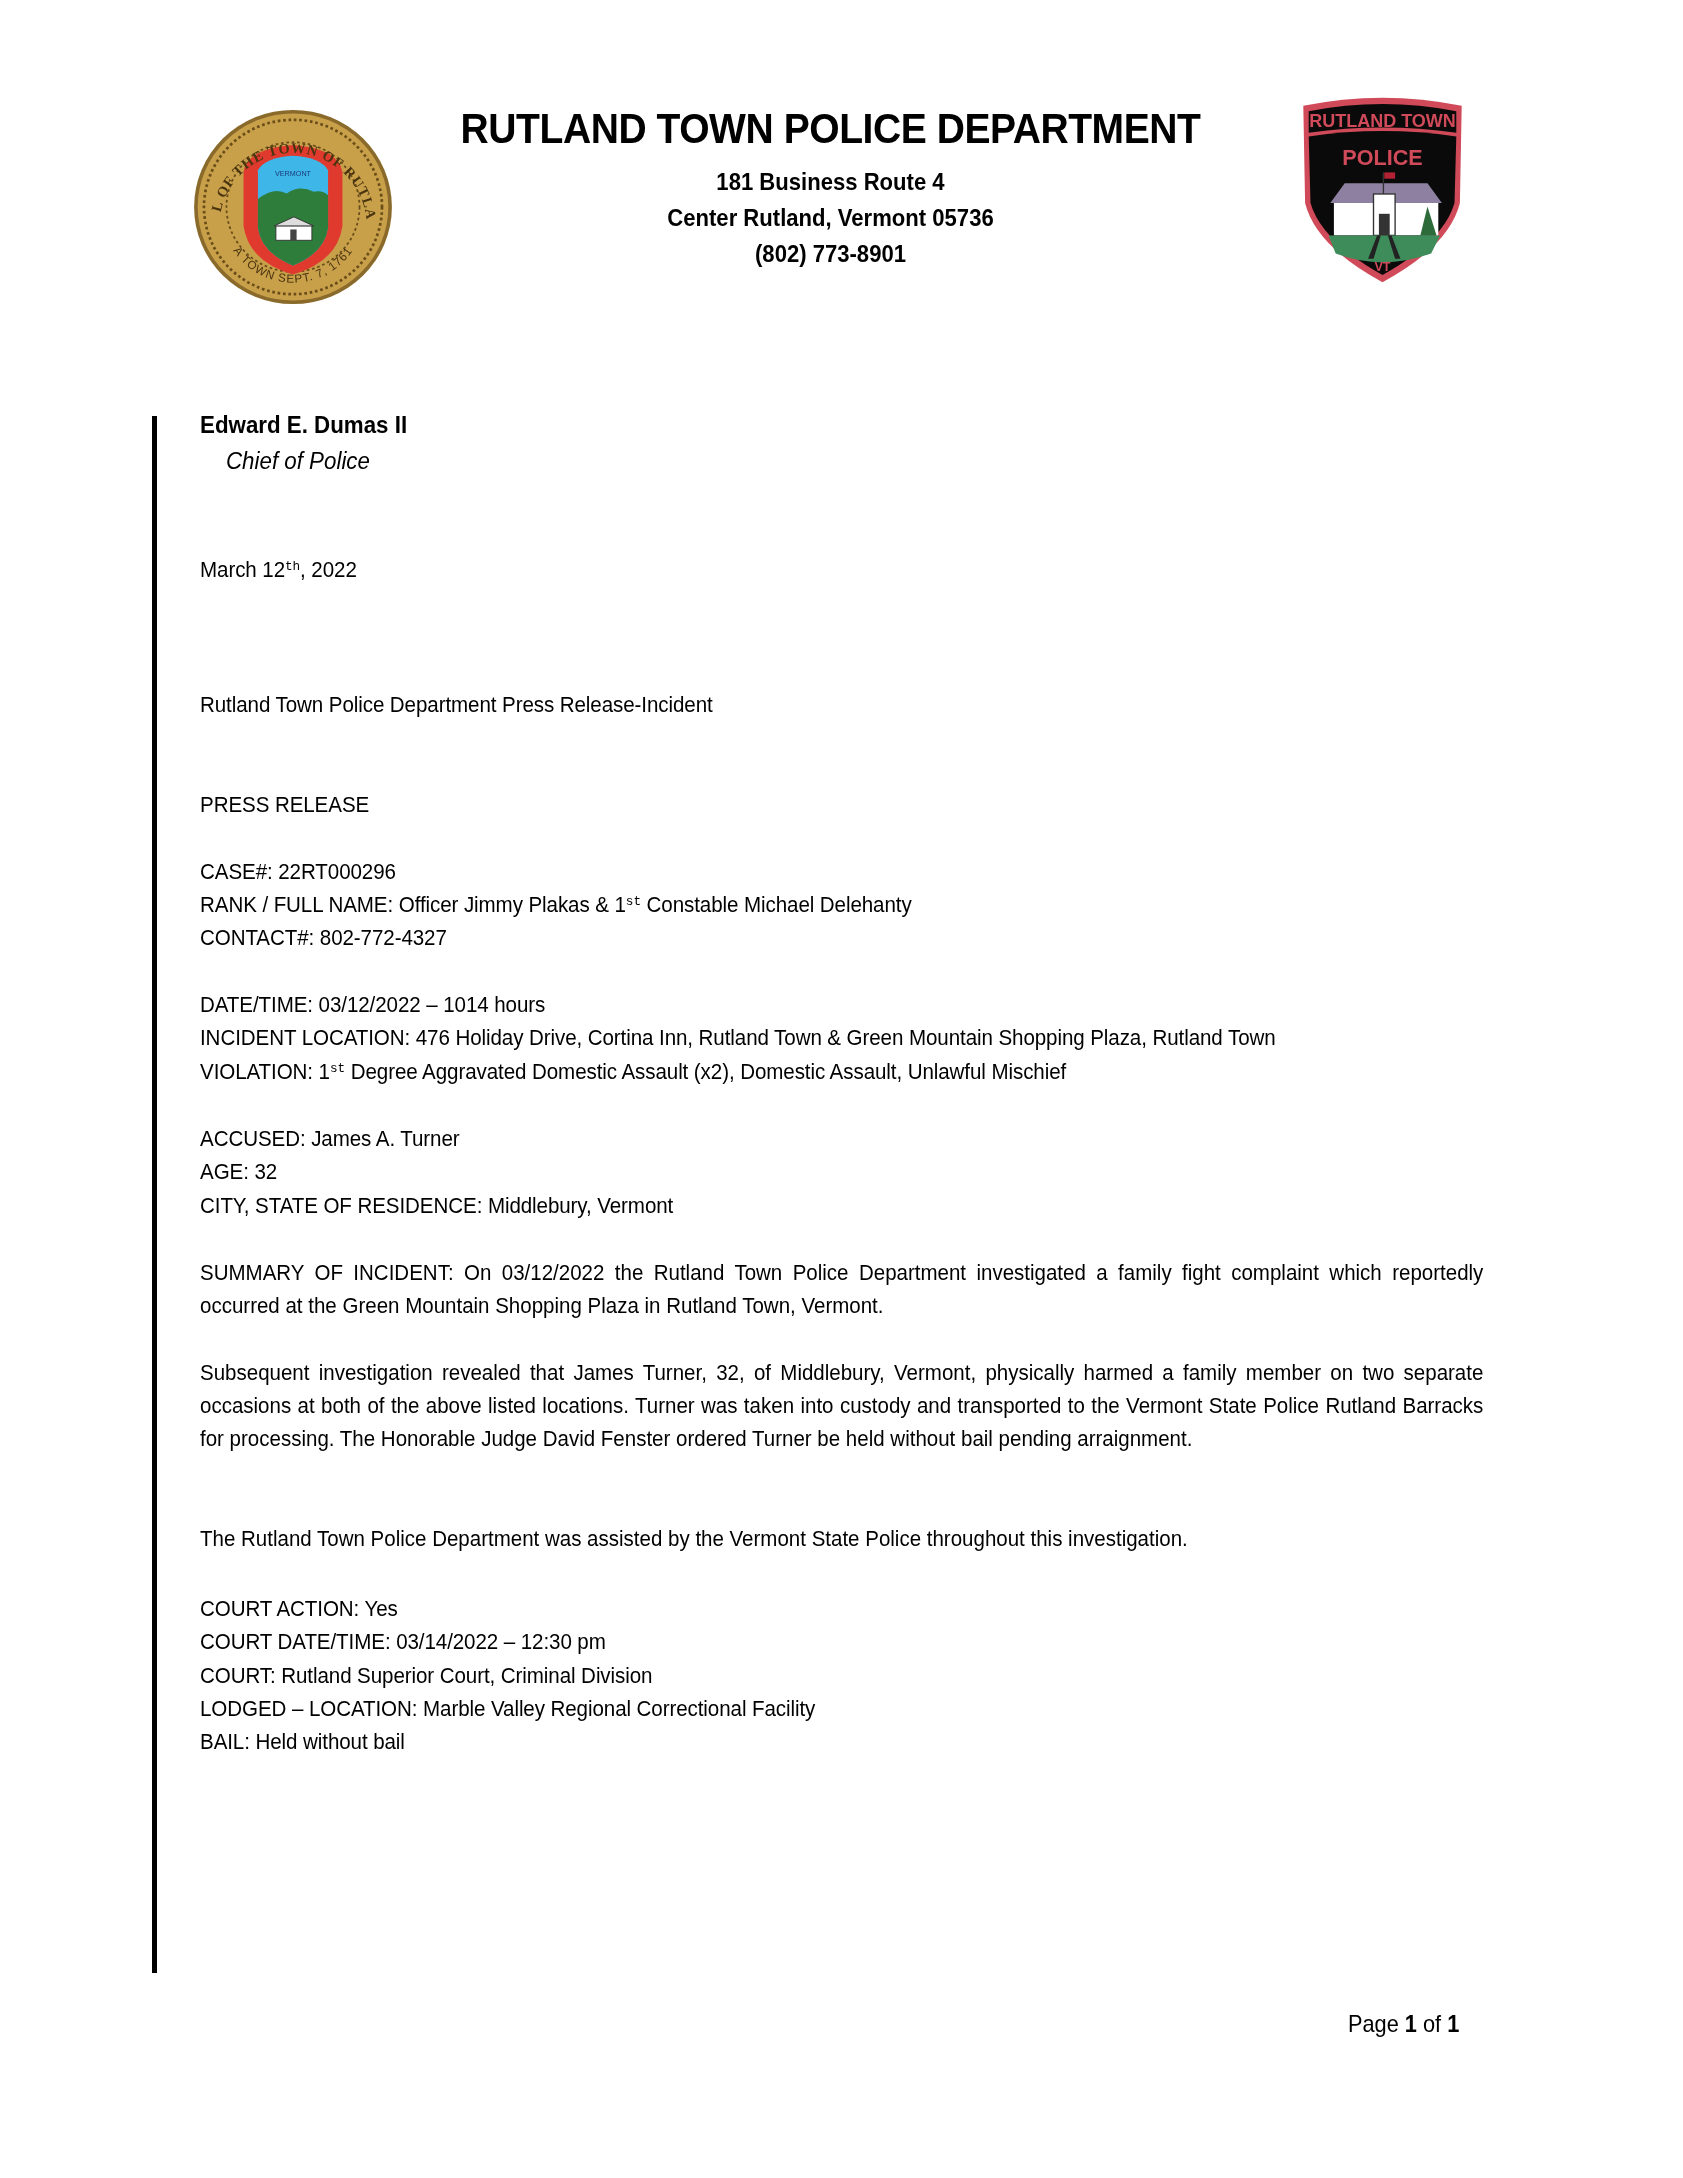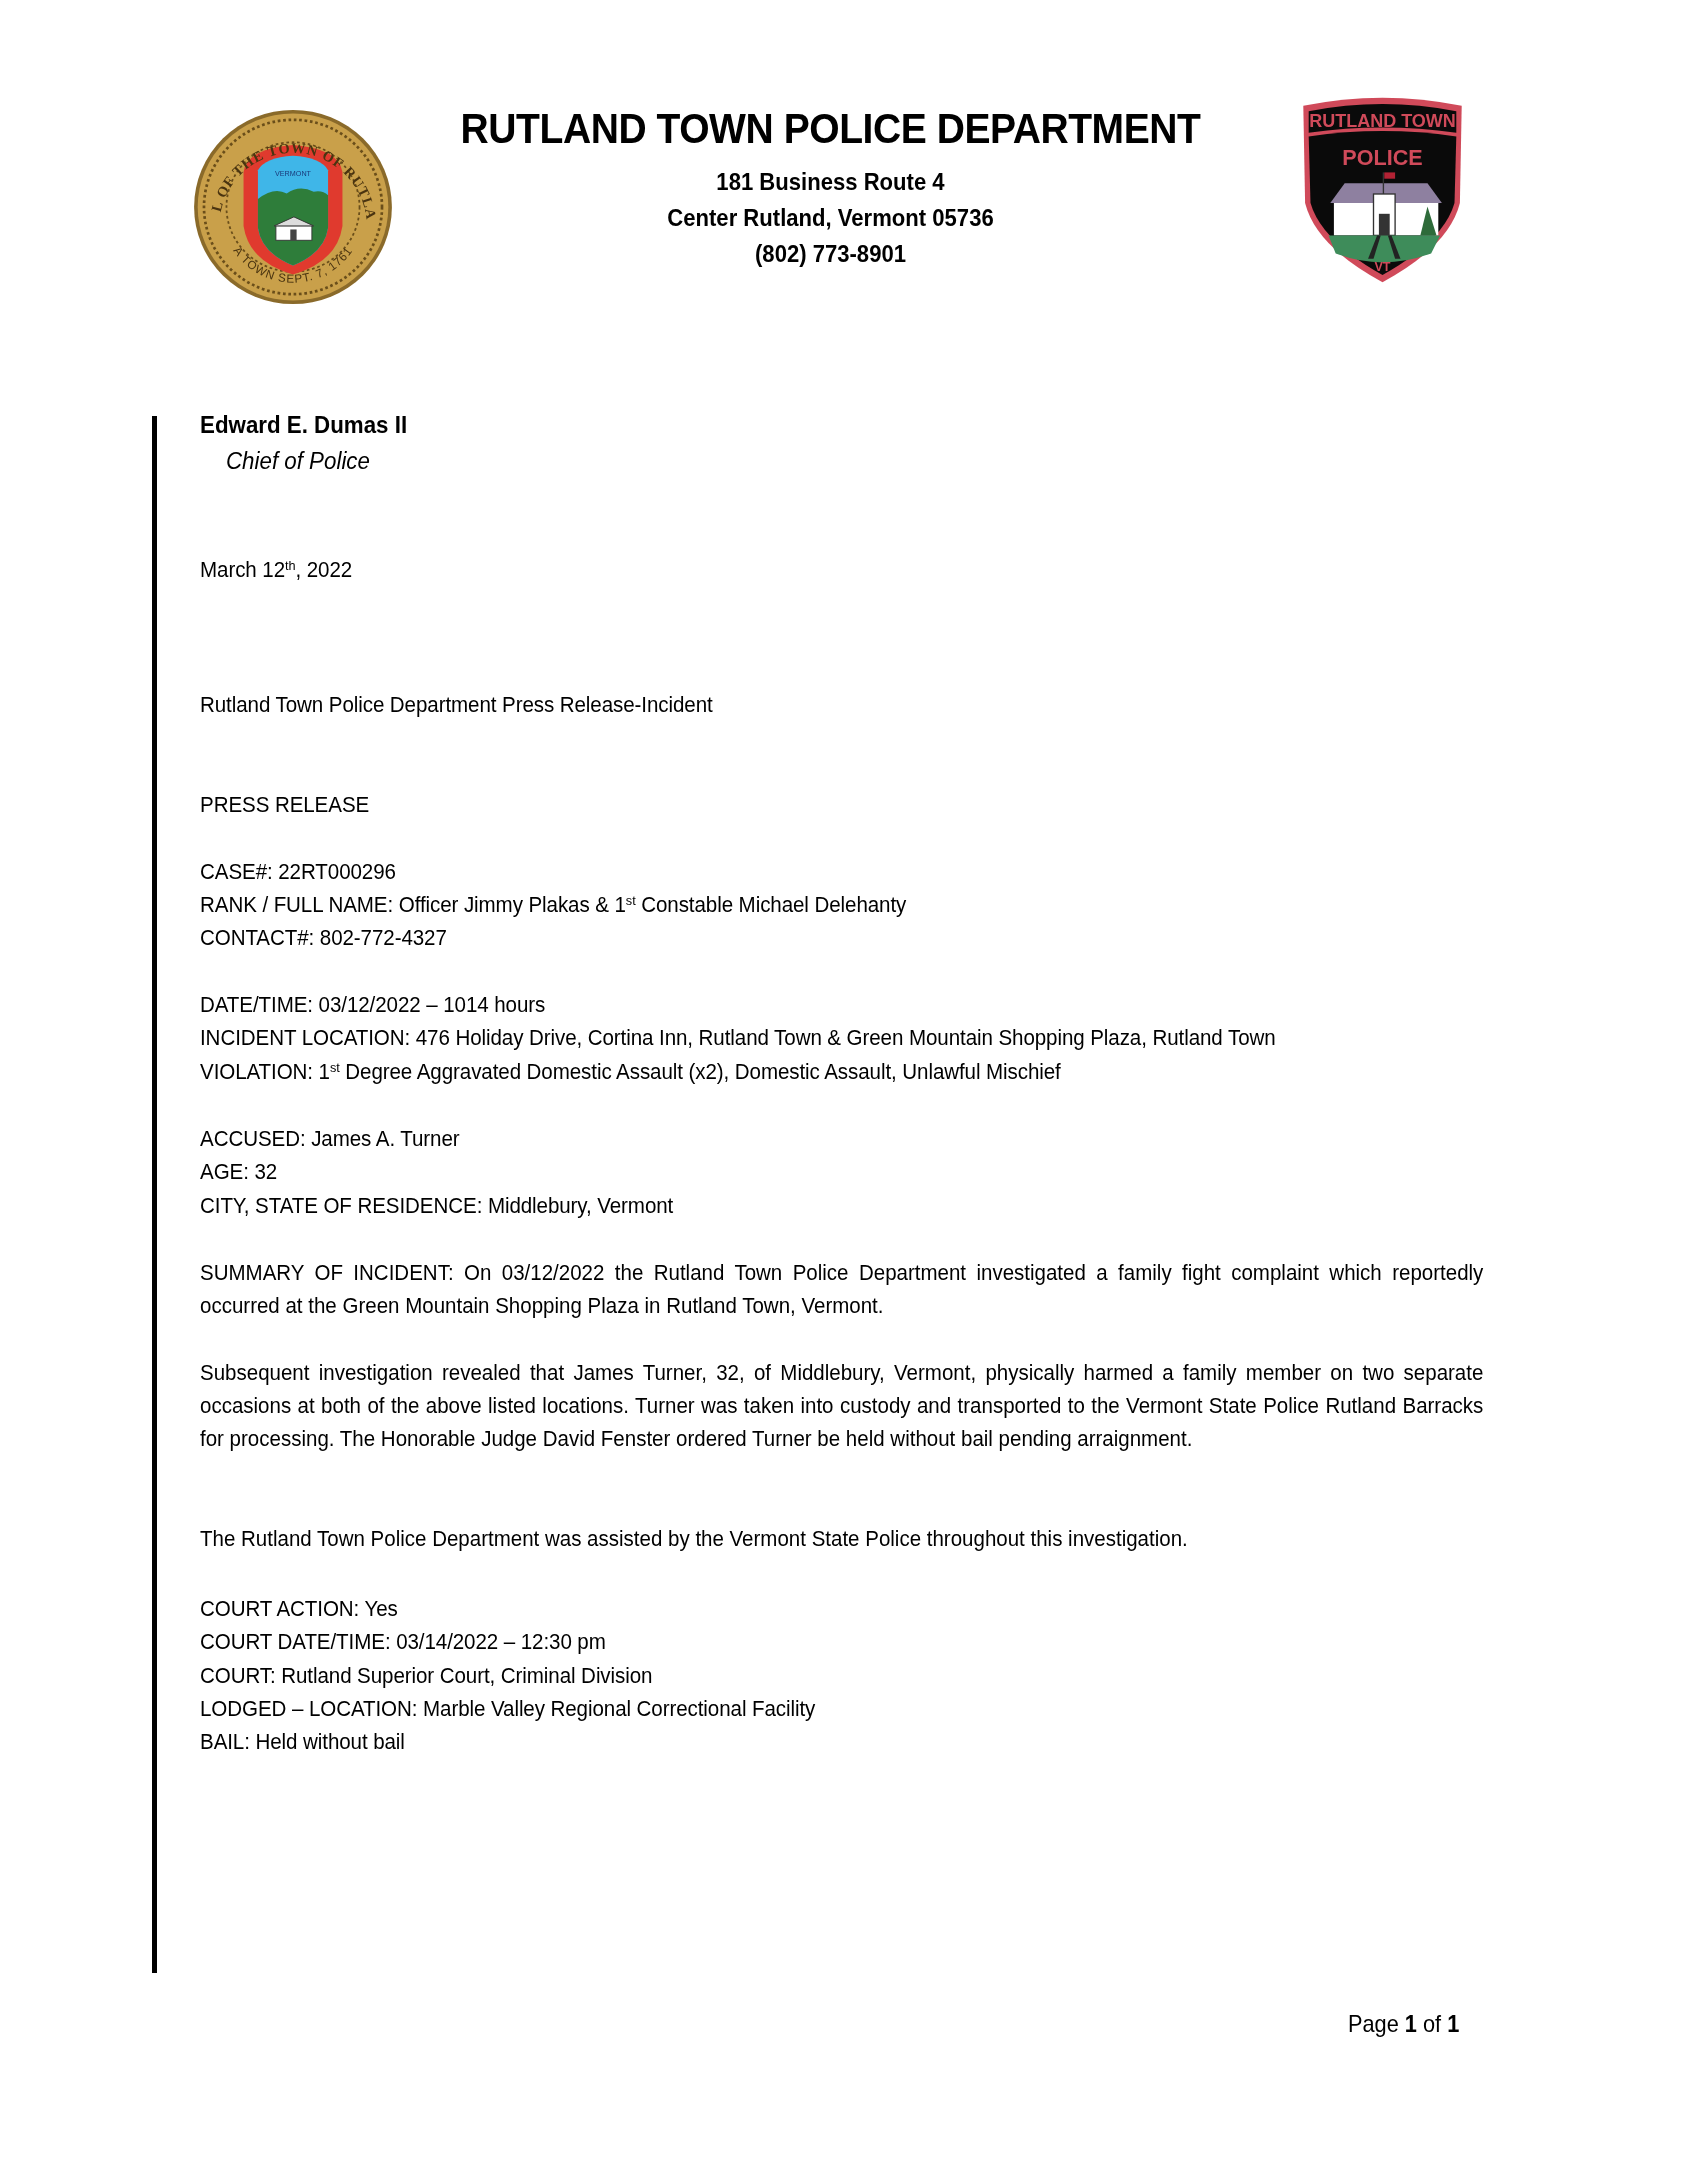--- a/index.html
+++ b/index.html
@@ -13,21 +13,21 @@
            transform: scaleX(0.93); transform-origin: center; }
   .addr { left: 342px; width: 977px; text-align: center; font-weight: bold;
           font-size: 24px; line-height: 29px; transform: scaleX(0.92); transform-origin: center; }
   .vbar { left: 152px; top: 416px; width: 4.5px; height: 1557px; background: #000; }
   .txt { left: 200px; font-size: 22px; line-height: 27px; white-space: nowrap;
          letter-spacing: -0.1px; transform: scaleX(0.935); transform-origin: left center; }
   .chief-name { left: 200px; top: 410px; font-weight: bold; font-size: 24px; line-height: 29px;
                 transform: scaleX(0.93); transform-origin: left center; }
   .chief-title { left: 226px; top: 446px; font-style: italic; font-size: 24px; line-height: 29px;
                  transform: scaleX(0.93); transform-origin: left center; }
-  sup { font-size: 0.62em; line-height: 0; vertical-align: 0.55em; }
+  sup { font-size: 0.62em; line-height: 0; vertical-align: 0.55em; font-family: Liberation Mono, monospace; }
   .para { left: 200px; width: 1377px; font-size: 22px; line-height: 33px; text-align: justify;
           text-align-last: left; transform: scaleX(0.932); transform-origin: left top; }
   .page-num { left: 1348px; top: 2011px; font-size: 23.4px; line-height: 27px; white-space: nowrap;
               transform: scaleX(0.93); transform-origin: left center; }
   .page-num b { font-weight: bold; }
 </style>
 </head>
 <body>
 
 <div class="abs seal">

